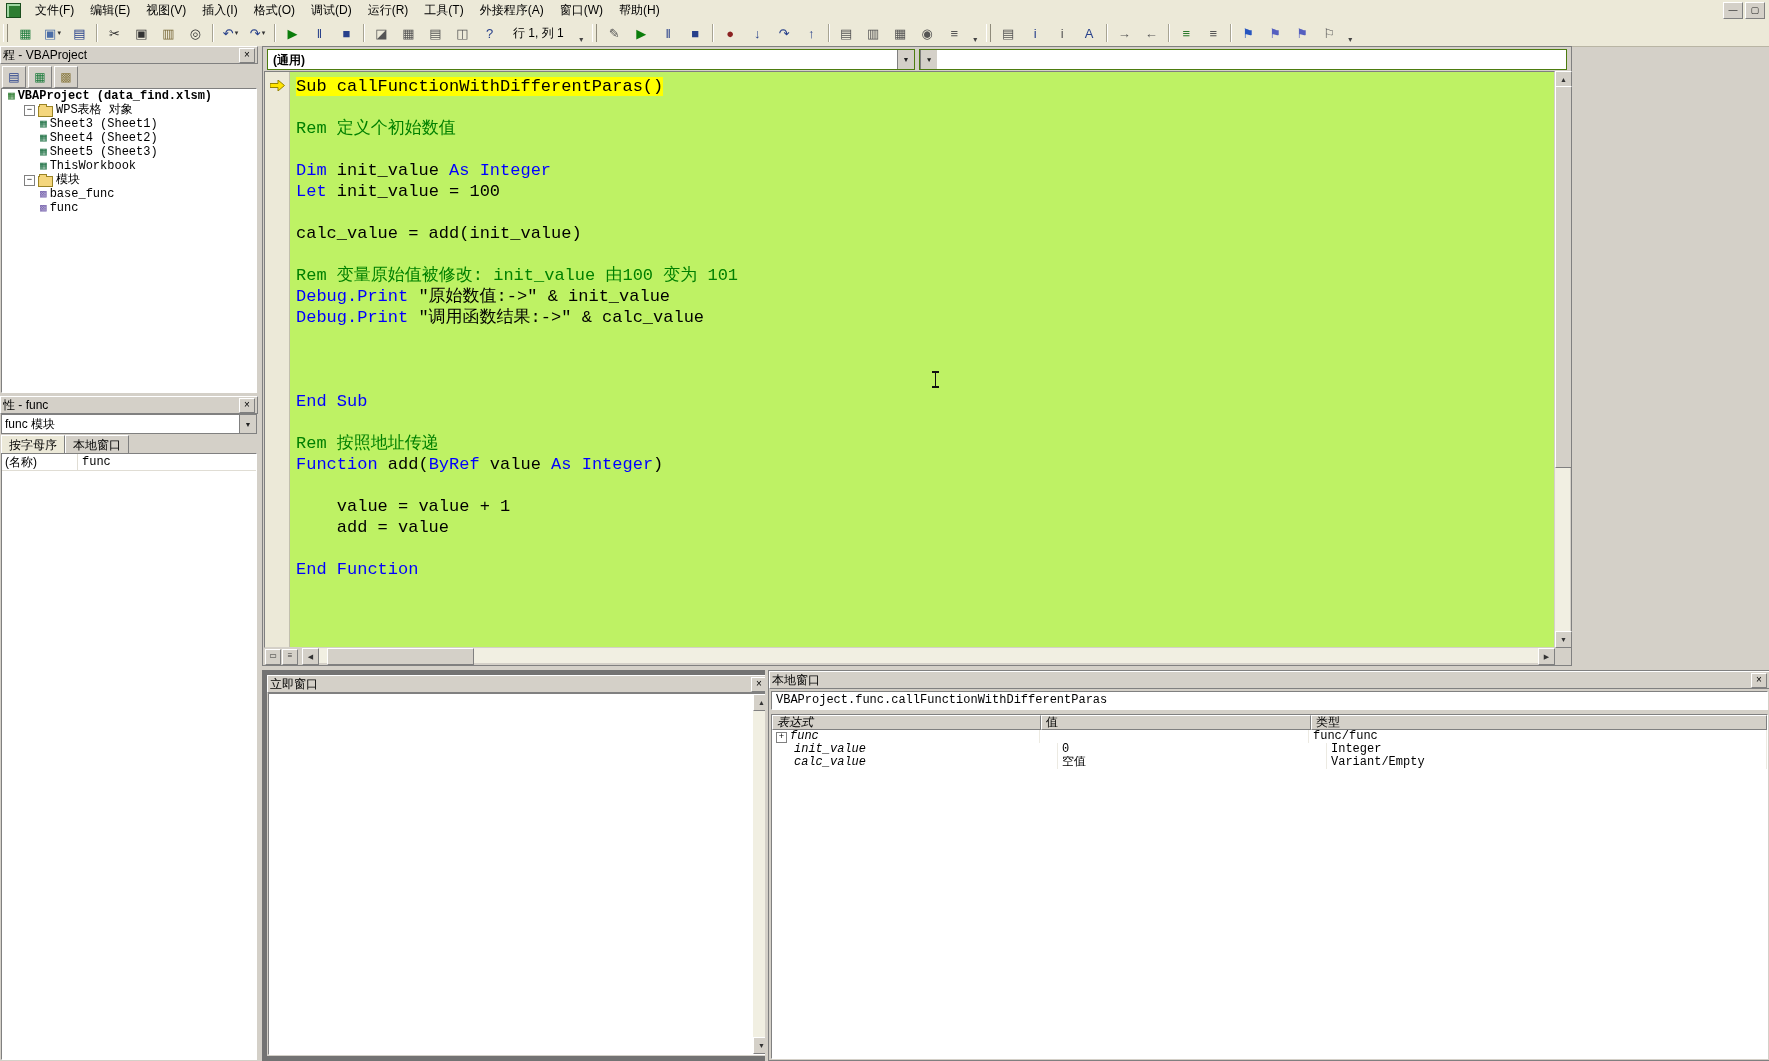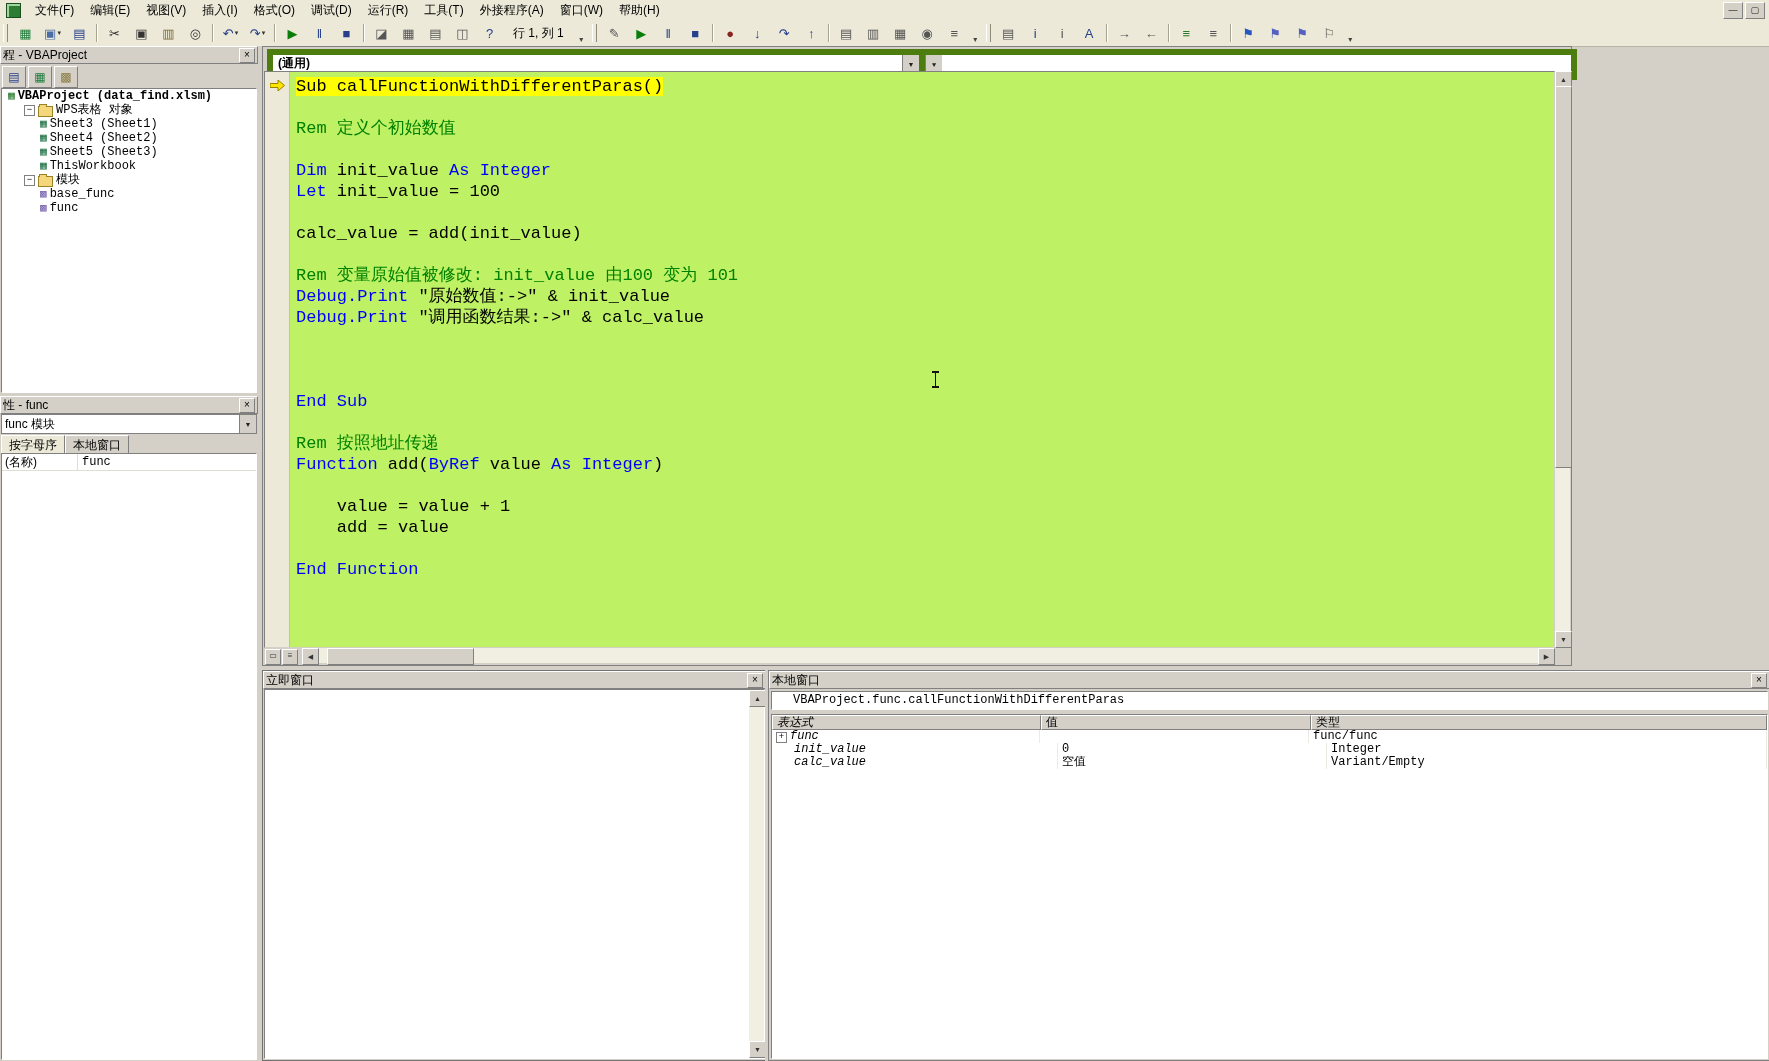--- a/index.html
+++ b/index.html
@@ -78,22 +78,22 @@
   .prop-row{display:flex;height:16px;line-height:16px;border-bottom:1px solid #e0ddd4;}
   .prop-row .n{width:72px;border-right:1px solid #e0ddd4;padding-left:3px;}
   .prop-row .v{flex:1;padding-left:4px;font-family:"Liberation Mono",monospace;}
 
   .splitter-v{position:absolute;top:46px;bottom:0;width:4px;background:#d4d0c8;}
 
   
   .code-window{position:absolute;left:262px;top:46px;width:1308px;height:618px;background:#d4d0c8;
     border:1px solid #808080;}
   .code-header{position:absolute;left:0;top:0;right:0;height:24px;background:#d4d0c8;}
-  .combo{position:absolute;top:2px;height:19px;background:#fff;border:6px solid #4d7c0f;
-    display:flex;align-items:flex-start;}
+  .combo{position:absolute;top:2px;height:19px;background:#fff;border:1px solid #4d7c0f;
+    display:flex;align-items:flex-end;}
   .combo .t{flex:1;padding-left:5px;font-weight:bold;white-space:nowrap;overflow:hidden;}
   .combo-general{left:4px;width:646px;font-size:12px;}
   .combo-proc{left:656px;width:646px;font-family:"Liberation Mono",monospace;font-size:12px;}
   .code-body{position:absolute;left:1px;top:24px;right:16px;bottom:17px;background:#bef264;
     border:1px solid;border-color:#808080 #d4d0c8 #d4d0c8 #808080;overflow:hidden;}
   .code-margin{position:absolute;left:0;top:0;bottom:0;width:24px;background:#ece9d8;
     border-right:1px solid #c2bfae;}
   .exec-arrow{position:absolute;left:5px;top:8px;}
   .code-text{position:absolute;left:25px;top:0;right:0;bottom:0;padding:4px 0 0 6px;
     font-family:"Liberation Mono",monospace;font-size:17px;line-height:21px;white-space:pre;}
@@ -126,35 +126,35 @@
   .view-btn{width:14px;height:14px;margin:1px 0 0 1px;background:#d4d0c8;border:1px solid;
     border-color:#fff #808080 #808080 #fff;font-size:8px;line-height:12px;text-align:center;color:#333;}
   .pv::before{content:"▭";} .fm::before{content:"≡";}
   .code-hscroll .leftA{width:15px;height:15px;margin-left:4px;}
   .code-hscroll .sb-track{flex:1;height:15px;position:relative;}
   .code-hscroll .sb-thumb{position:absolute;left:8px;top:0;width:145px;height:15px;}
   .code-hscroll .rightA{width:15px;height:15px;}
 
   
   .immediate{position:absolute;left:262px;top:670px;width:503px;bottom:0;background:#d4d0c8;
-    border:1px solid #737373;}
+    border:5px solid #737373;}
   .imm-body{position:absolute;left:1px;right:1px;top:18px;bottom:1px;background:#fff;
     border:1px solid;border-color:#808080 #fff #fff #808080;}
   .imm-vscroll{position:absolute;right:0;top:0;bottom:0;width:15px;}
   .imm-vscroll .up{position:absolute;top:0;left:0;width:15px;height:15px;}
   .imm-vscroll .down{position:absolute;bottom:0;left:0;width:15px;height:15px;}
   .imm-vscroll .sb-track{position:absolute;left:0;top:15px;bottom:15px;width:15px;}
 
   .splitter-h{position:absolute;left:765px;top:670px;width:3px;bottom:0;background:#d4d0c8;}
 
   .locals{position:absolute;left:768px;top:670px;width:1001px;bottom:0;background:#d4d0c8;
     border:1px solid #808080;}
   .loc-context{position:absolute;left:2px;right:2px;top:20px;height:17px;background:#fff;
     border:1px solid;border-color:#808080 #fff #fff #808080;
-    font-family:"Liberation Mono",monospace;font-size:12px;line-height:16px;padding-left:21px;
+    font-family:"Liberation Mono",monospace;font-size:12px;line-height:16px;padding-left:4px;
     white-space:nowrap;overflow:hidden;}
   .loc-table{position:absolute;left:2px;right:2px;top:43px;bottom:1px;background:#fff;
     border:1px solid;border-color:#808080 #fff #fff #808080;overflow:hidden;
     font-family:"Liberation Mono",monospace;font-size:12px;}
   .loc-head{display:flex;height:15px;background:#d4d0c8;}
   .loc-hcell{border:1px solid;border-color:#fff #808080 #808080 #fff;padding-left:4px;
     line-height:13px;font-family:"Liberation Sans",sans-serif;}
   .c1{width:263px;flex:none;font-style:italic;} .c2{width:264px;flex:none;} .c3{flex:1;}
   .loc-row{display:flex;height:13px;line-height:13px;}
   .loc-cell{padding-left:4px;white-space:nowrap;overflow:hidden;border-right:1px solid #eceae2;}

